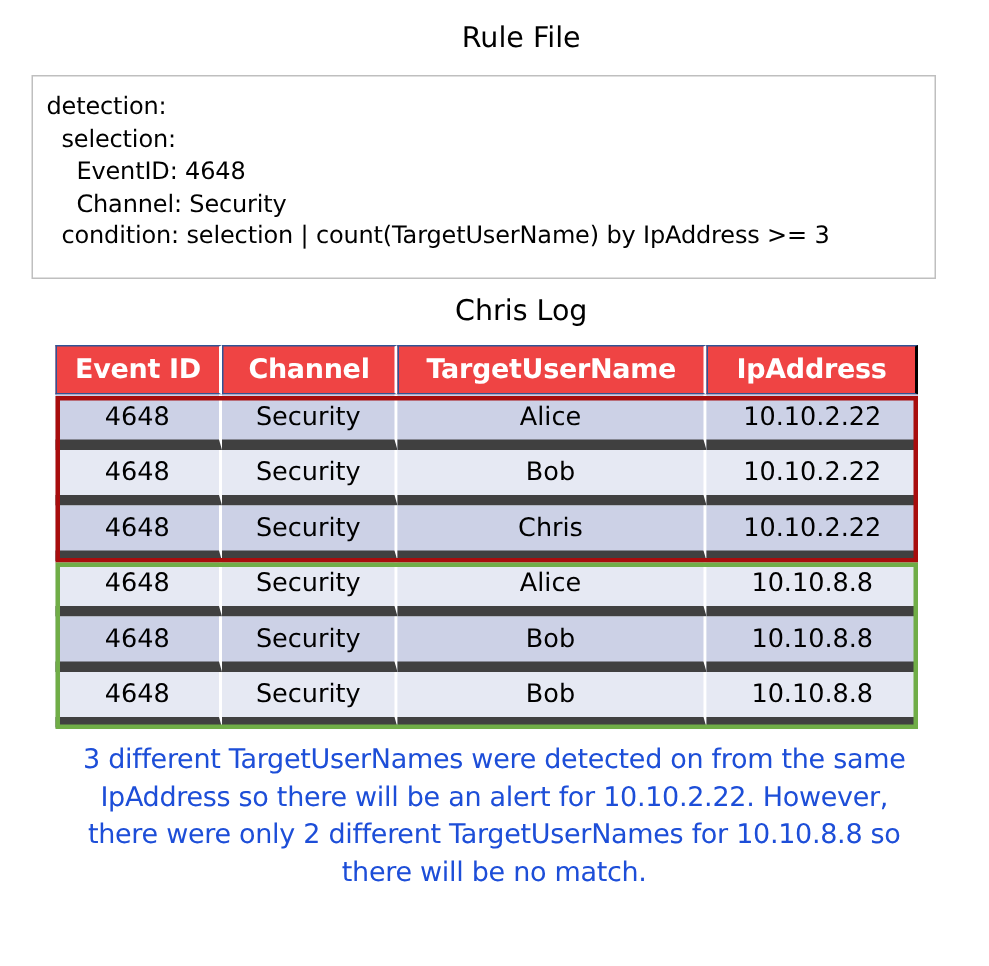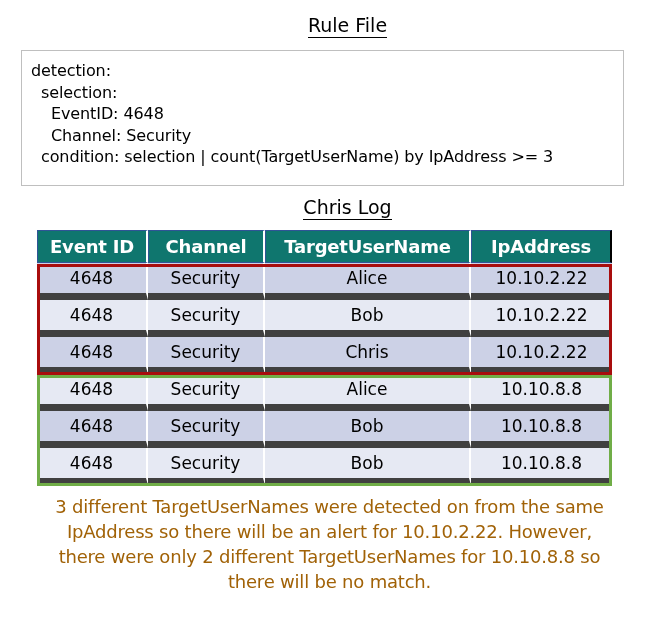--- a/index.html
+++ b/index.html
@@ -19,21 +19,21 @@
   
   .section-title {
     text-align: center;
     font-size: 19px;
     line-height: 22px;
     color: #000;
     font-family: "DejaVu Sans", sans-serif;
   }
   .section-title span {
     border-bottom: 1.5px solid #000;
-    padding-bottom: 1px;
+    padding-bottom: 14px;
     margin-left: 36px;
   }
   #rule-title { position: absolute; left: 0; top: 14px; width: 659px; }
   #log-title  { position: absolute; left: 0; top: 196px; width: 659px; }
 
   
   #rule-box {
     position: absolute;
     left: 21px;
     top: 50px;
@@ -58,21 +58,21 @@
   #event-table {
     position: absolute;
     left: 37px;
     top: 230px;
     width: 575px;
     border-collapse: separate;
     border-spacing: 0;
     table-layout: fixed;
   }
   #event-table th {
-    background: #0f766e;
+    background: #ef4444;
     color: #ffffff;
     font-weight: bold;
     font-size: 18px;
     height: 33px;
     text-align: center;
     border: 1px solid #2f5496;
     border-right: 2px solid #ffffff;
     box-sizing: border-box;
     padding: 0;
     letter-spacing: -0.2px;
@@ -122,21 +122,21 @@
 
   
   #caption {
     position: absolute;
     left: 50px;
     top: 494px;
     width: 559px;
     text-align: center;
     font-size: 18px;
     line-height: 25px;
-    color: #a16207;
+    color: #1d4ed8;
     font-family: "DejaVu Sans", sans-serif;
     letter-spacing: -0.2px;
   }
 </style>
 </head>
 <body>
 
 <div class="section-title" id="rule-title">
   <span>Rule File</span>
 </div>

